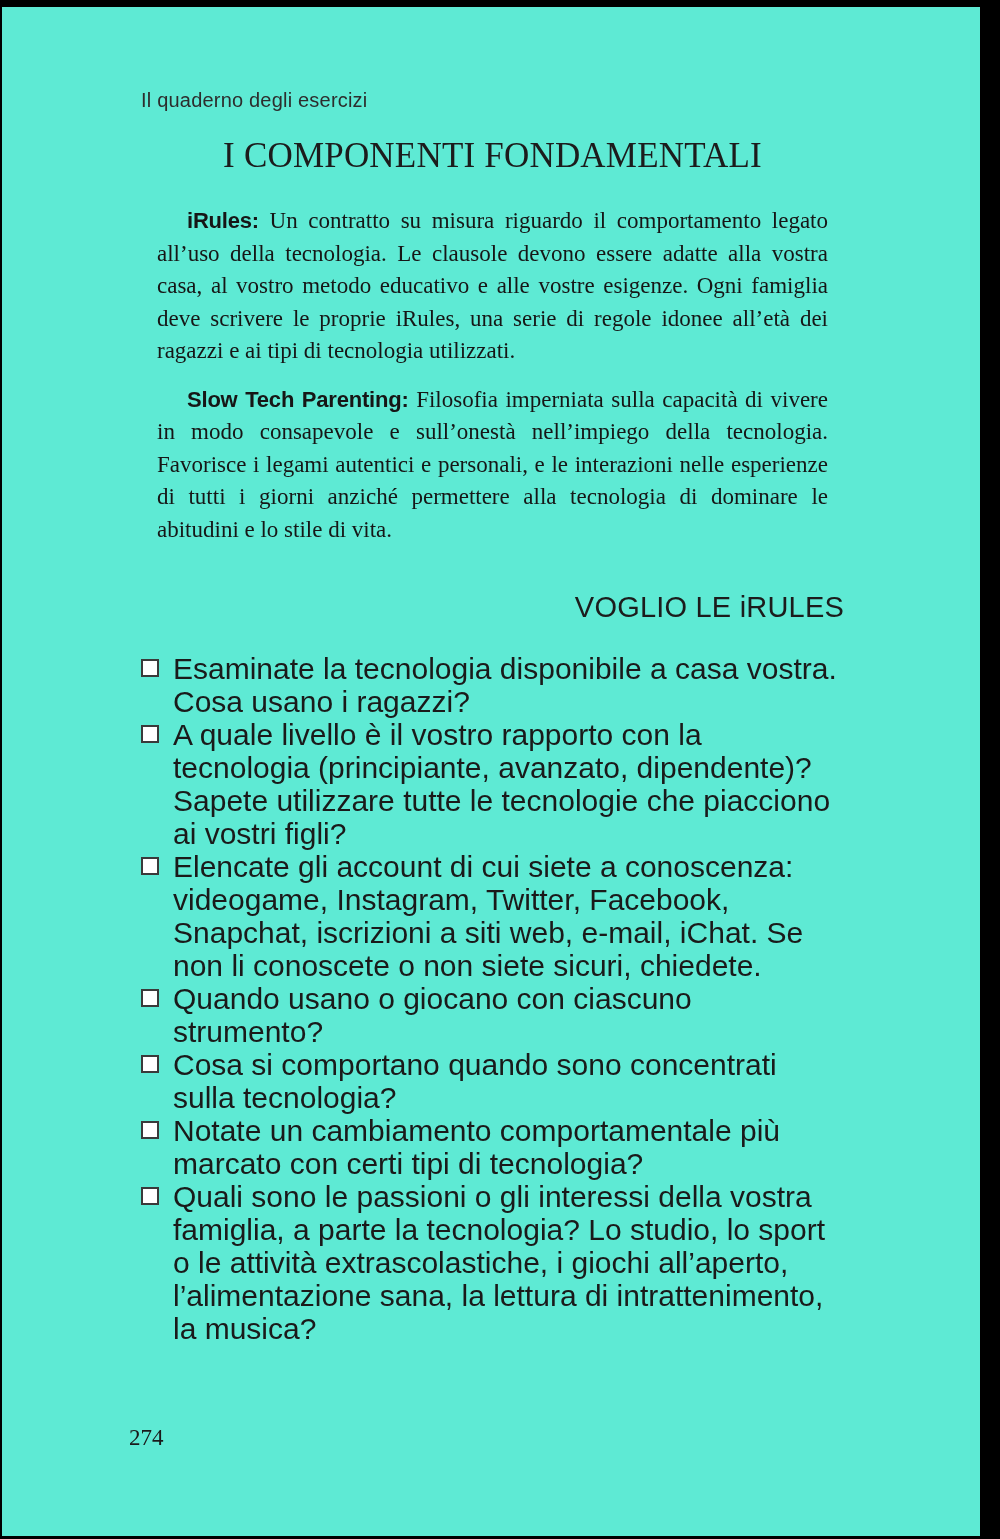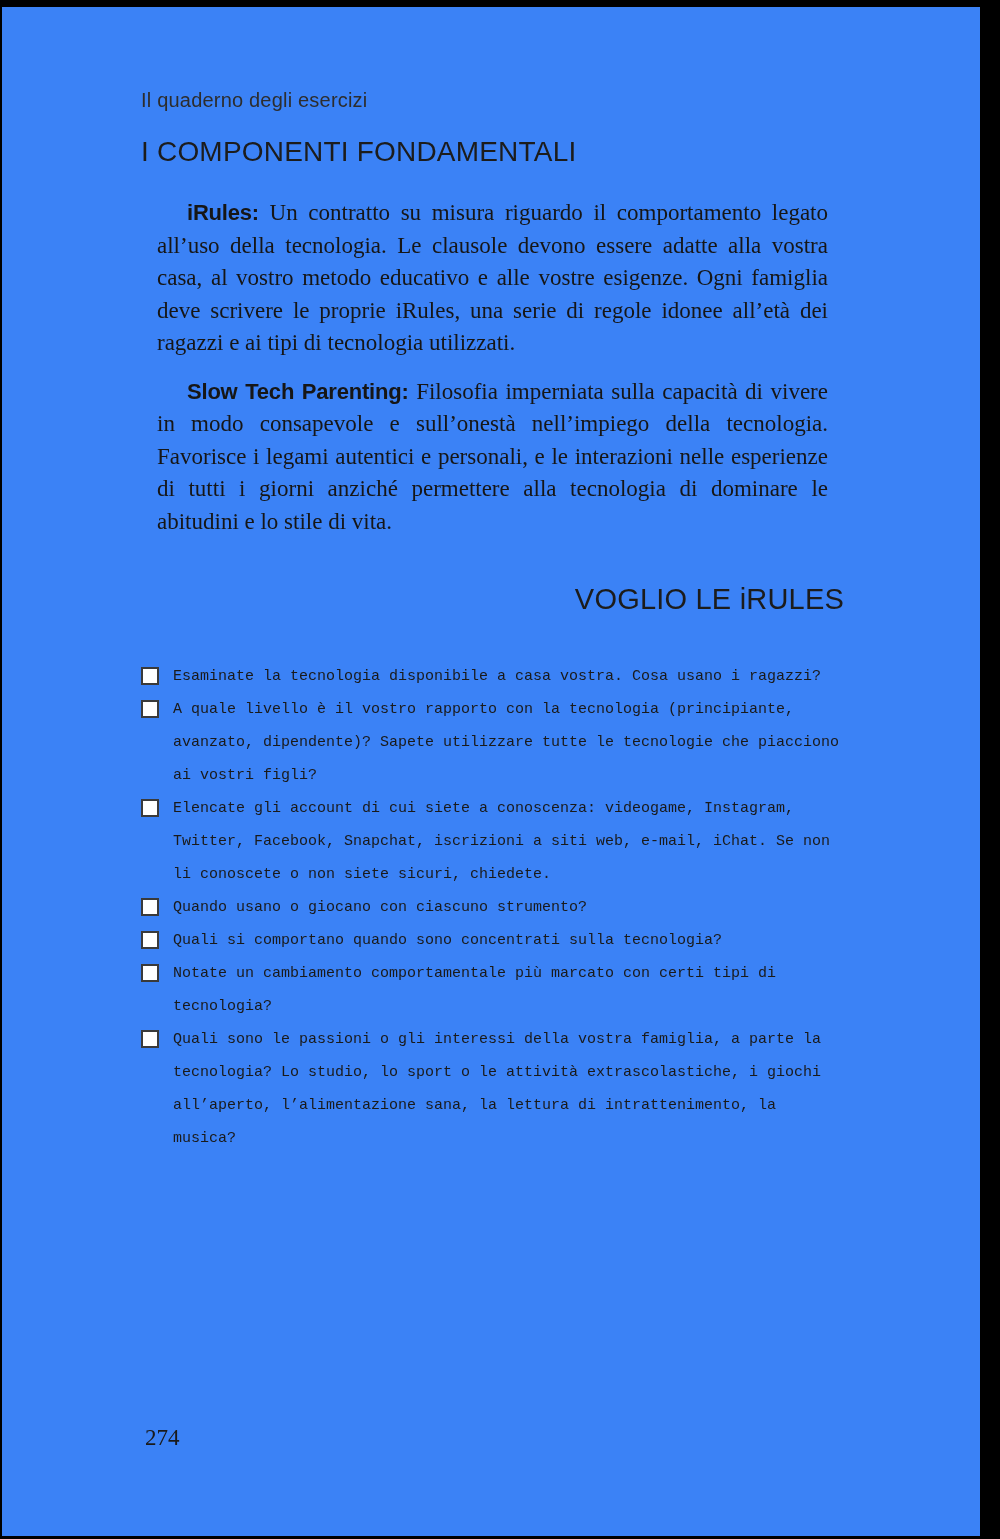--- a/index.html
+++ b/index.html
@@ -5,43 +5,44 @@
   html, body {
     margin: 0;
     padding: 0;
     background: #000;
   }
   .page {
     position: relative;
     box-sizing: border-box;
     width: 984px;
     height: 1539px;
-    background: #3b82f6;
+    background: #5eead4;
     border-style: solid;
     border-color: #000000;
     border-width: 7px 4px 3px 2px;
     overflow: hidden;
     color: #161616;
   }
   .content {
     padding: 0 136px 0 139px;
   }
   .running-head {
     margin-top: 82px;
     font-family: "Liberation Sans", sans-serif;
     font-weight: 300;
     font-size: 20px;
     letter-spacing: 0.2px;
     color: #2d2d2d;
   }
   .page-title {
     margin: 24px 0 0 0;
-    font-family: Liberation Sans, sans-serif;
+    text-align: center;
+    font-family: Liberation Serif, serif;
     font-weight: 400;
-    font-size: 28px;
+    font-size: 35px;
     letter-spacing: 0.2px;
     color: #1c1c1c;
   }
   .definitions {
     margin-top: 29px;
   }
   .definition {
     margin: 16px;
     font-family: "Liberation Serif", serif;
     font-size: 23px;
@@ -60,45 +61,45 @@
     text-align: right;
     font-family: "Liberation Sans", sans-serif;
     font-weight: 400;
     font-size: 29px;
     line-height: 34px;
     letter-spacing: 0.2px;
     color: #1c1c1c;
   }
   .section-heading span { display: block; }
   .checklist {
-    margin: 44px 0 0 0;
+    margin: 28px 0 0 0;
     padding: 0;
     list-style: none;
-    font-family: Liberation Mono, monospace;
-    font-size: 15px;
+    font-family: Liberation Sans, sans-serif;
+    font-size: 30px;
     line-height: 33px;
     color: #1a1a1a;
   }
   .checklist li {
     position: relative;
     padding-left: 32px;
     margin: 0;
   }
   .checkbox {
     position: absolute;
     left: 0;
     top: 7px;
     width: 14px;
     height: 14px;
     border: 2px solid #3a3a3a;
     background: #fff;
   }
   .page-number {
     position: absolute;
-    left: 143px;
+    left: 127px;
     top: 1418px;
     font-family: "Liberation Serif", serif;
     font-size: 23px;
     color: #1a1a1a;
   }
 </style>
 </head>
 <body>
 
 <div class="page">
@@ -138,21 +139,21 @@
       </li>
       <li>
         <span class="checkbox"></span>
       </li>
       <li>
         <span class="checkbox"></span>
         <span>Quando usano o giocano con ciascuno strumento?</span>
       </li>
       <li>
         <span class="checkbox"></span>
-        <span>Quali si comportano quando sono concentrati sulla tecnologia?</span>
+        <span>Cosa si comportano quando sono concentrati sulla tecnologia?</span>
       </li>
       <li>
         <span class="checkbox"></span>
         <span>Notate un cambiamento comportamentale più marcato con certi tipi di tecnologia?</span>
       </li>
       <li>
         <span class="checkbox"></span>
       </li>
       <li>
         <span class="checkbox"></span>

